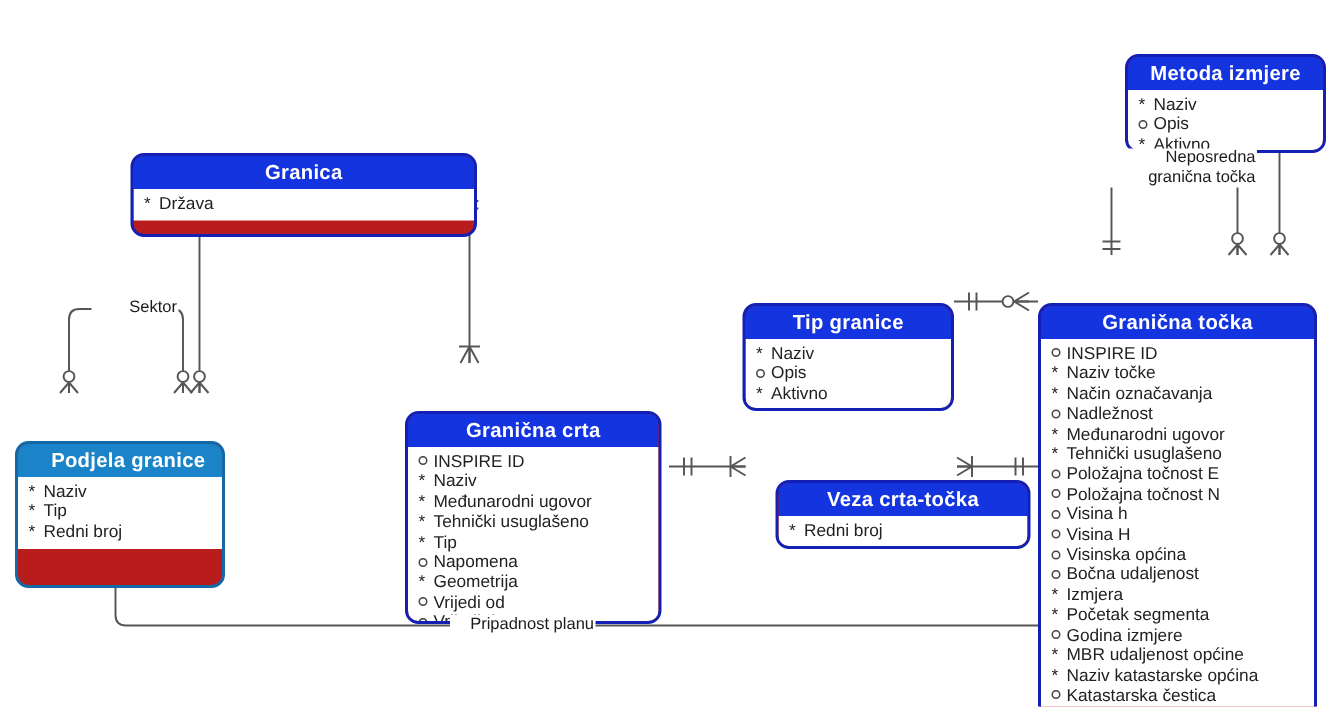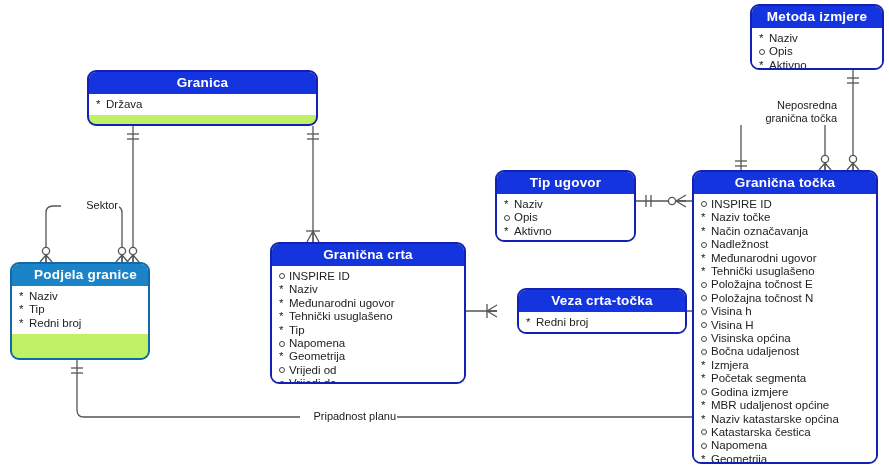--- a/index.html
+++ b/index.html
@@ -9,23 +9,24 @@
     font-family:"Liberation Sans", sans-serif;
     overflow:hidden;
     position:relative;
   }
   #canvas{position:absolute;left:0;top:0;width:889px;height:471px;}
   .entity{
     position:absolute;
     box-sizing:border-box;
     border:2px solid #1420B4;
     border-radius:9px;
-    background:#bef264;
+    background:#b91c1c;
     overflow:hidden;
     z-index:5;
+    margin-top:32px;
   }
   .entity .hdr{
     color:#ffffff;
     font-size:13.5px;
     font-weight:bold;
     text-align:center;
     line-height:22px;
     height:22px;
     letter-spacing:0.2px;
   }
@@ -160,21 +161,21 @@
   <div class="hdr" style="background:#1434DF;">Granica</div>
   <div class="body">
     <div class="attr">
       <span class="mark">*</span>
       <span class="nm">Država</span>
     </div>
   </div>
 </div>
 
 <div class="entity" style="left:495px;top:170px;width:141px;height:72px;">
-  <div class="hdr" style="background:#1434DF;">Tip ugovor</div>
+  <div class="hdr" style="background:#1434DF;">Tip granice</div>
   <div class="body">
     <div class="attr">
       <span class="mark">*</span>
       <span class="nm">Naziv</span>
     </div>
     <div class="attr">
       <span class="mark opt"></span>
       <span class="nm">Opis</span>
     </div>
     <div class="attr">
@@ -264,21 +265,21 @@
         <span class="nm">Napomena</span>
       </div>
     <div class="attr">
         <span class="mark">*</span>
         <span class="nm">Geometrija</span>
       </div>
 
   </div>
 </div>
 
-<div class="entity" style="left:270px;top:242px;width:196px;height:142px;">
+<div class="entity" style="left:270px;top:242px;width:171px;height:142px;">
   <div class="hdr" style="background:#1434DF;">Granična crta</div>
   <div class="body">
     <div class="attr">
         <span class="mark opt"></span>
         <span class="nm">INSPIRE ID</span>
       </div>
     <div class="attr">
         <span class="mark">*</span>
         <span class="nm">Naziv</span>
       </div>

